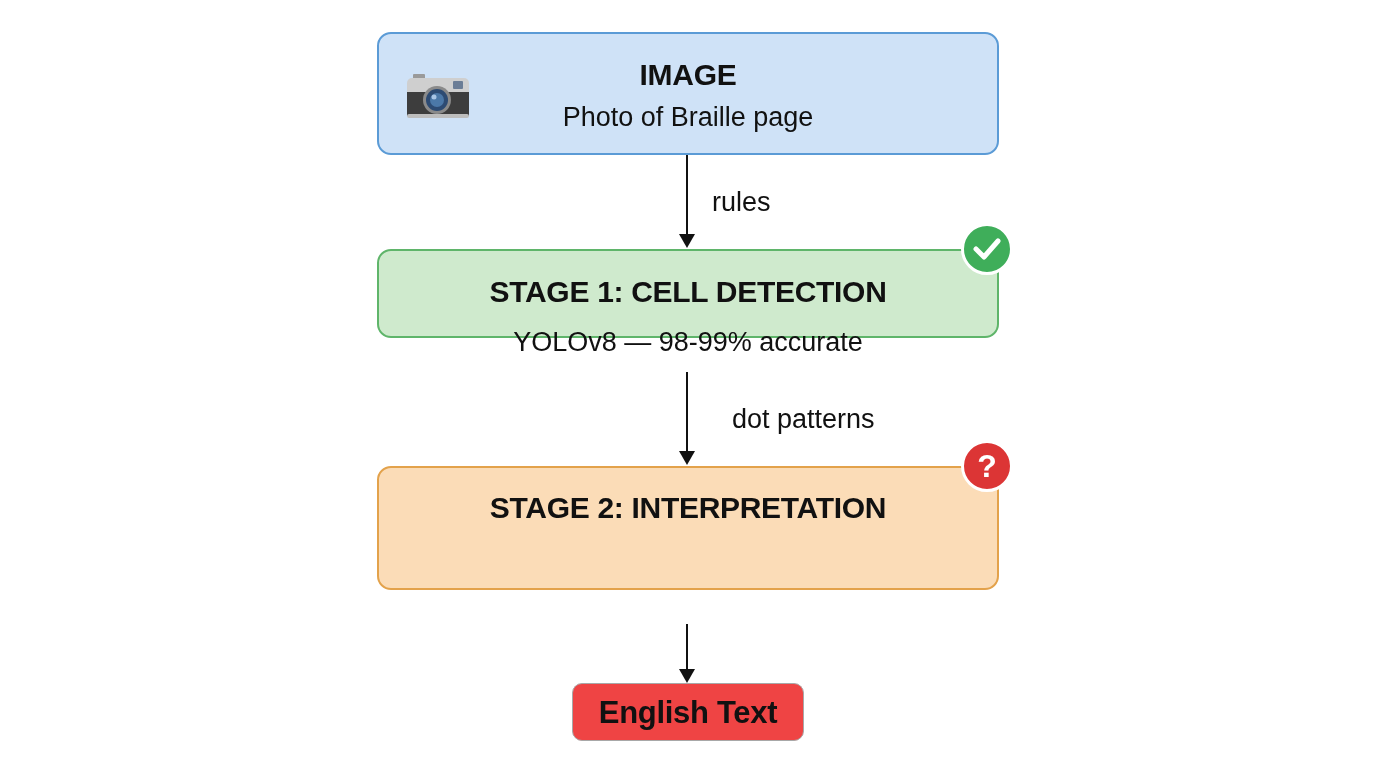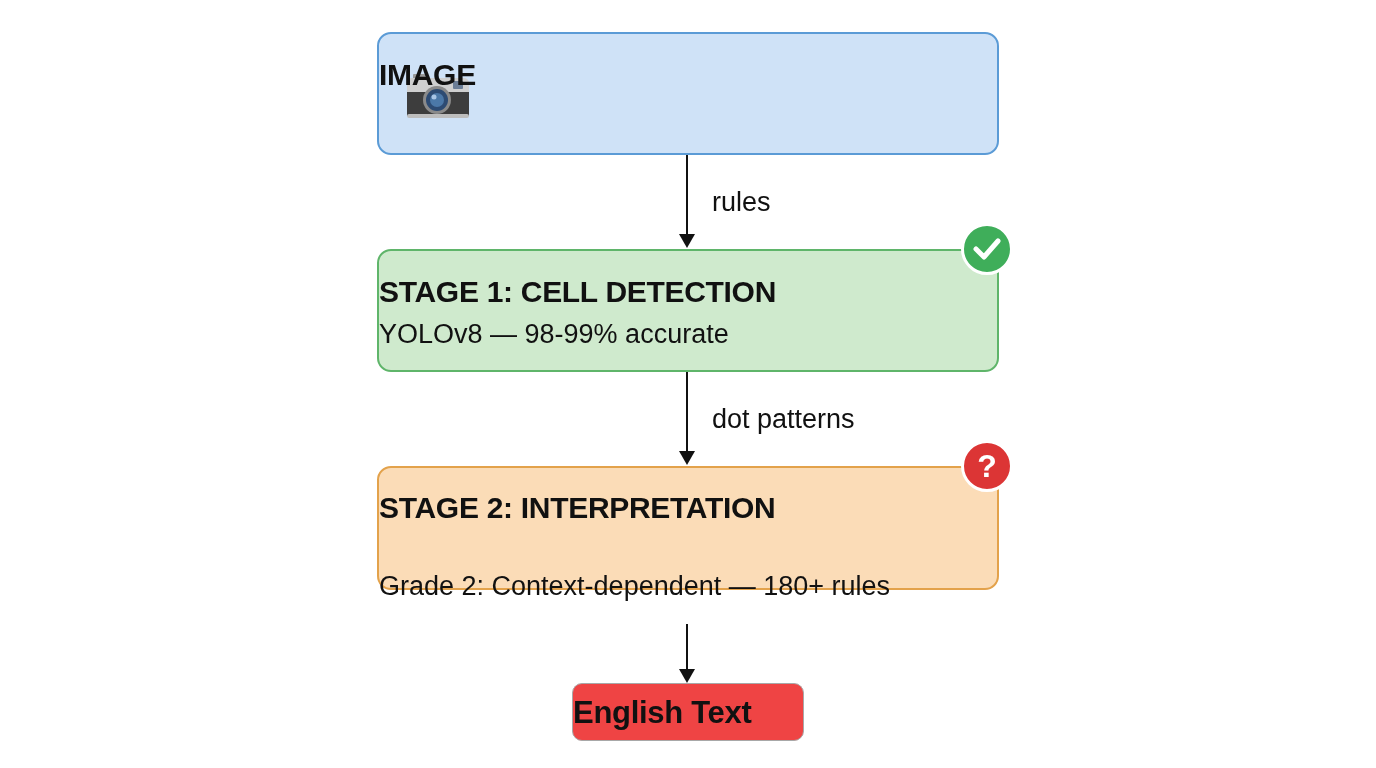--- a/index.html
+++ b/index.html
@@ -1,28 +1,28 @@
 <!DOCTYPE html>
 <html><head>
 <meta charset="utf-8">
 <style>
   html, body { margin:0; padding:0; }
   body { width:1376px; height:768px; background:#ffffff; position:relative; overflow:hidden;
          font-family:"Liberation Sans", "DejaVu Sans", sans-serif; color:#111; }
-  .box { position:absolute; box-sizing:border-box; border-radius:14px; text-align:left; }
+  .box { position:absolute; box-sizing:border-box; border-radius:14px; text-align:center; }
   .box1 { left:377px; top:32px; width:622px; height:123px; background:#cfe2f7; border:2px solid #5b9bd6; }
-  .box2 { left:377px; top:249px; width:622px; height:123px; background:#cfeacd; border:2px solid #5fb56a; }
+  .box2 { left:377px; top:249px; width:622px; height:89px; background:#cfeacd; border:2px solid #5fb56a; }
   .box3 { left:377px; top:466px; width:622px; height:124px; background:#fbdcb7; border:2px solid #e3a24b; }
   .box4 { left:572px; top:683px; width:232px; height:58px; background:#ef4444; border:1.5px solid #a8a8a8; border-radius:10px; }
   .title { font-weight:bold; font-size:30px; letter-spacing:-0.3px; }
   .sub { font-size:27px; }
   .box1 .title { position:absolute; left:0; right:0; top:24px; }
   .box1 .sub { position:absolute; left:0; right:0; top:68px; }
   .box2 .title { position:absolute; left:0; right:0; top:24px; }
-  .box2 .sub { position:absolute; left:0; right:0; top:68px; }
+  .box2 .sub { position:absolute; left:0; right:0; top:76px; }
   .box3 .title { position:absolute; left:0; right:0; top:23px; }
   .box3 .sub1 { position:absolute; left:0; right:0; top:68px; }
   .box3 .sub2 { position:absolute; left:0; right:0; top:103px; }
   .box4 .title { position:absolute; left:0; right:0; top:11px; font-size:31px; }
   .check-mark { color:#555; }
   .camera { position:absolute; left:28px; top:40px; }
   .vline { position:absolute; left:686px; width:2px; background:#111; }
   .arrowhead { position:absolute; left:679px; width:0; height:0; border-left:8px solid transparent; border-right:8px solid transparent; border-top:14px solid #111; }
   .edge-label { position:absolute; left:712px; font-size:27px; }
   .badge { position:absolute; width:52px; height:52px; border-radius:50%; border:3px solid #fff; box-sizing:border-box; display:flex; align-items:center; justify-content:center; }
@@ -38,43 +38,43 @@
     <rect x="0" y="4" width="62" height="40" rx="5" fill="#cfcfcf"></rect>
     <rect x="0" y="18" width="62" height="24" fill="#3d3d3d"></rect>
     <rect x="0" y="40" width="62" height="4" rx="2" fill="#bdbdbd"></rect>
     <rect x="46" y="7" width="10" height="8" rx="1" fill="#6b7d96"></rect>
     <circle cx="30" cy="26" r="14" fill="#8a8a8a"></circle>
     <circle cx="30" cy="26" r="11" fill="#2d4b73"></circle>
     <circle cx="30" cy="26" r="7" fill="#4b78a8"></circle>
     <circle cx="27" cy="23" r="2.5" fill="#a9c6e6"></circle>
   </svg>
   <div class="title">IMAGE</div>
+  <div class="sub">Photo of Braille page</div>
 </div>
 
 <div class="vline" style="top:155px;height:80px;"></div>
 <div class="arrowhead" style="top:234px;"></div>
 <div class="edge-label" style="top:187px;">rules</div>
 
 <div class="box box2">
   <div class="title">STAGE 1: CELL DETECTION</div>
   <div class="sub">YOLOv8 — 98-99% accurate</div>
 </div>
 <div class="badge badge-ok">
   <svg width="28" height="24" viewBox="0 0 28 24">
       <path d="M3 12 L11 20 L25 4" fill="none" stroke="#fff" stroke-width="5" stroke-linecap="round" stroke-linejoin="round"></path>
     </svg>
 </div>
 
 <div class="vline" style="top:372px;height:80px;"></div>
 <div class="arrowhead" style="top:451px;"></div>
-<div class="edge-label" style="top:404px;">dot patterns</div>
+<div class="edge-label" style="top:404px;margin-left:20px;">dot patterns</div>
 
 <div class="box box3">
   <div class="title">STAGE 2: INTERPRETATION</div>
-  <div class="sub sub2">Grade 2: Context-dependent — 180+ rules</div>
 </div>
 <div class="badge badge-q">?</div>
 
 <div class="vline" style="top:624px;height:46px;"></div>
 <div class="arrowhead" style="top:669px;"></div>
 
 <div class="box box4">
   <div class="title">English Text</div>
 </div>
 

